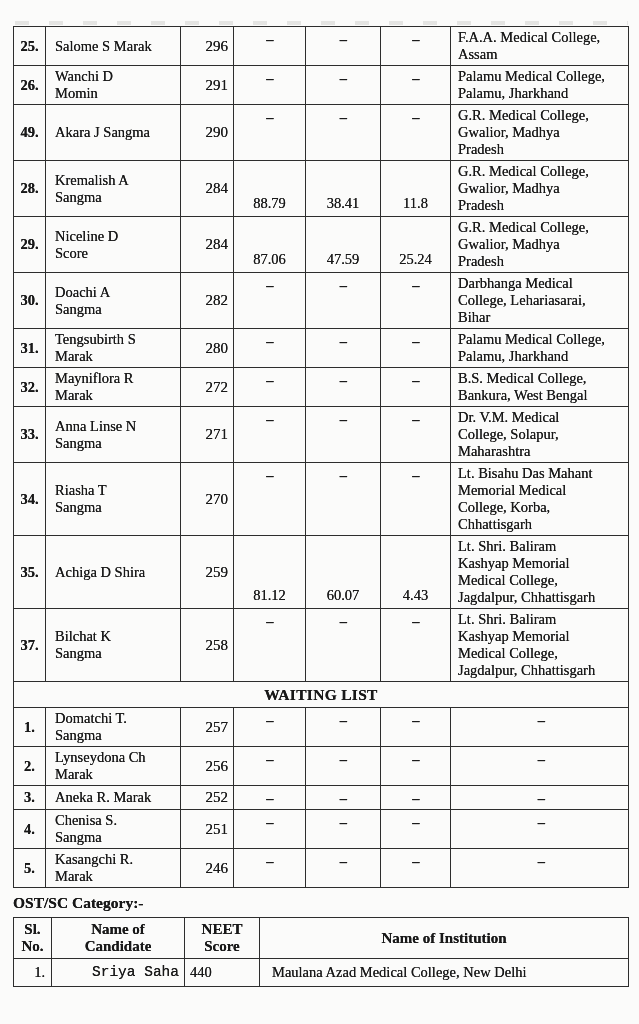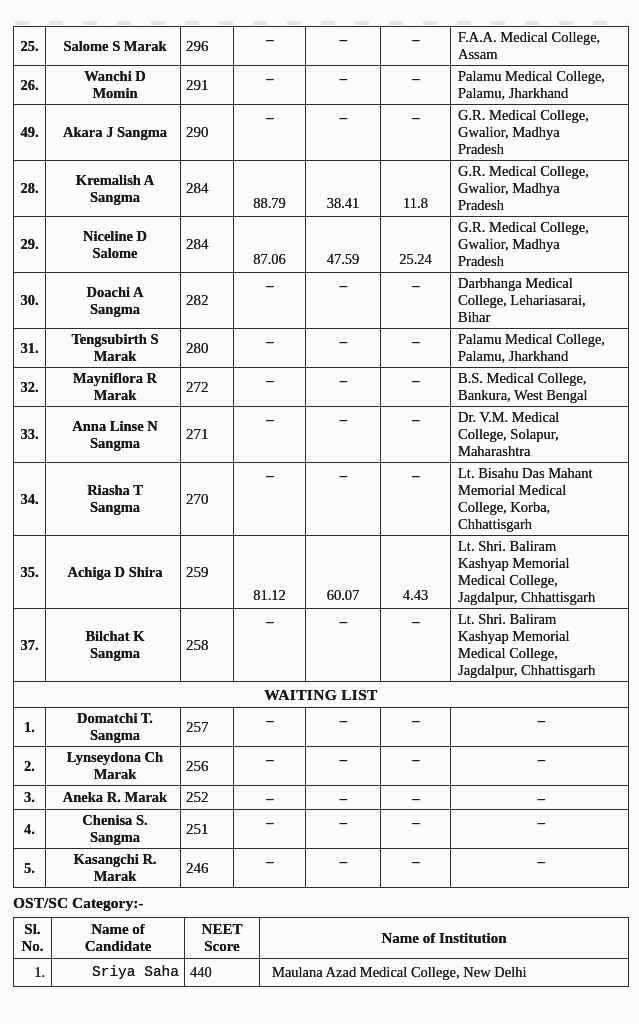--- a/index.html
+++ b/index.html
@@ -15,22 +15,22 @@
   td,th{
     border:1.6px solid #2d2d2d;
     font-size:14.5px;
     line-height:17px;
     padding:2px 5px;
     text-shadow:0 0 .35px #222;
     overflow:hidden;
   }
   
   td.c-sl{text-align:center;vertical-align:middle;padding:2px 1px;font-weight:bold;}
-  td.c-name{text-align:center;vertical-align:middle;white-space:pre-line;padding-left:9px;font-weight:bold;}
-  td.c-score{text-align:left;vertical-align:middle;font-size:15px;border-radius:7px;}
+  td.c-name{text-align:left;vertical-align:middle;white-space:pre-line;padding-left:9px;}
+  td.c-score{text-align:right;vertical-align:middle;font-size:15px;border-radius:7px;}
   td.c-val{text-align:center;}
   td.c-val.top{vertical-align:top;padding-top:4px;}
   td.c-val.bottom{vertical-align:bottom;padding-bottom:4px;margin-top:32px;}
   td.c-inst{text-align:left;vertical-align:top;white-space:pre-line;padding-left:7px;padding-right:4px;}
   td.c-inst.dash{text-align:center;vertical-align:top;padding-top:4px;}
   td.banner{
     text-align:center;font-weight:bold;font-size:15.5px;
     letter-spacing:.3px;padding:4px 0;vertical-align:middle;
   }
   .dashg{font-weight:bold;letter-spacing:-.5px;}
@@ -113,21 +113,21 @@
           <td class="c-val bottom">88.79</td>
           <td class="c-val bottom">38.41</td>
           <td class="c-val bottom">11.8</td>
           <td class="c-inst">G.R. Medical College,
 Gwalior, Madhya
 Pradesh</td>
         </tr>
         <tr>
           <td class="c-sl">29.</td>
           <td class="c-name">Niceline D
-Salome</td>
+Score</td>
           <td class="c-score">284</td>
           <td class="c-val bottom">87.06</td>
           <td class="c-val bottom">47.59</td>
           <td class="c-val bottom">25.24</td>
           <td class="c-inst">G.R. Medical College,
 Gwalior, Madhya
 Pradesh</td>
         </tr>
         <tr>
           <td class="c-sl">30.</td>

